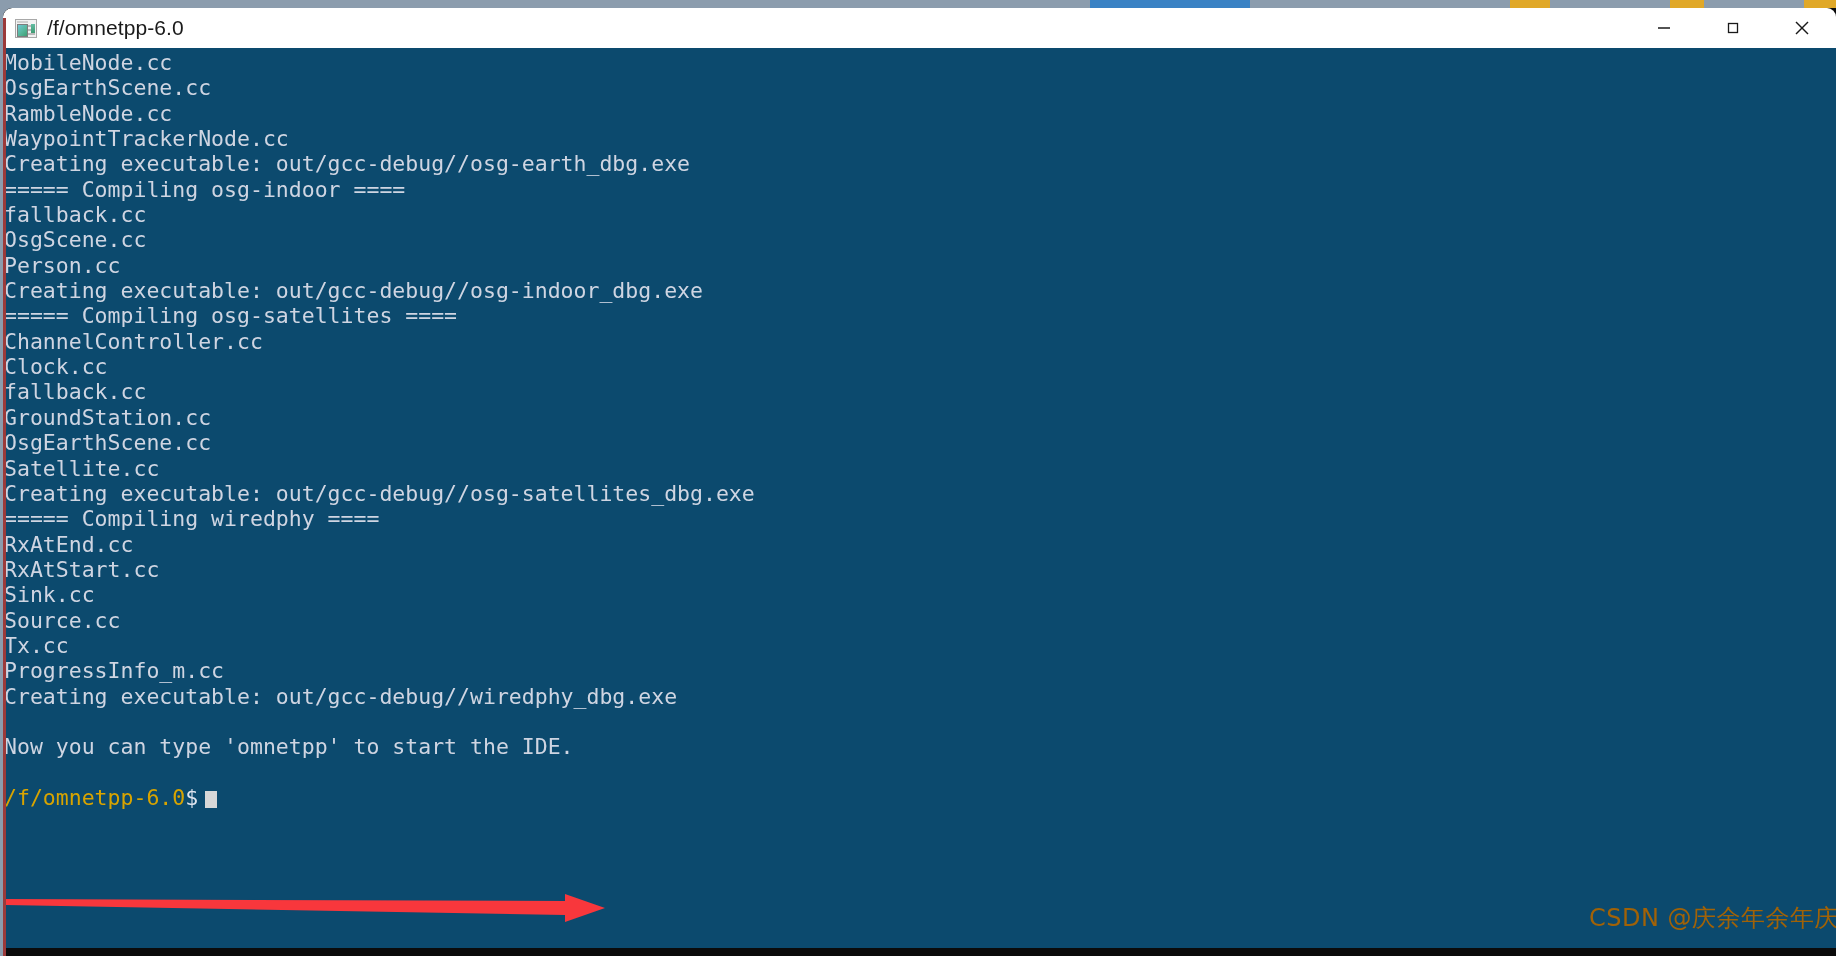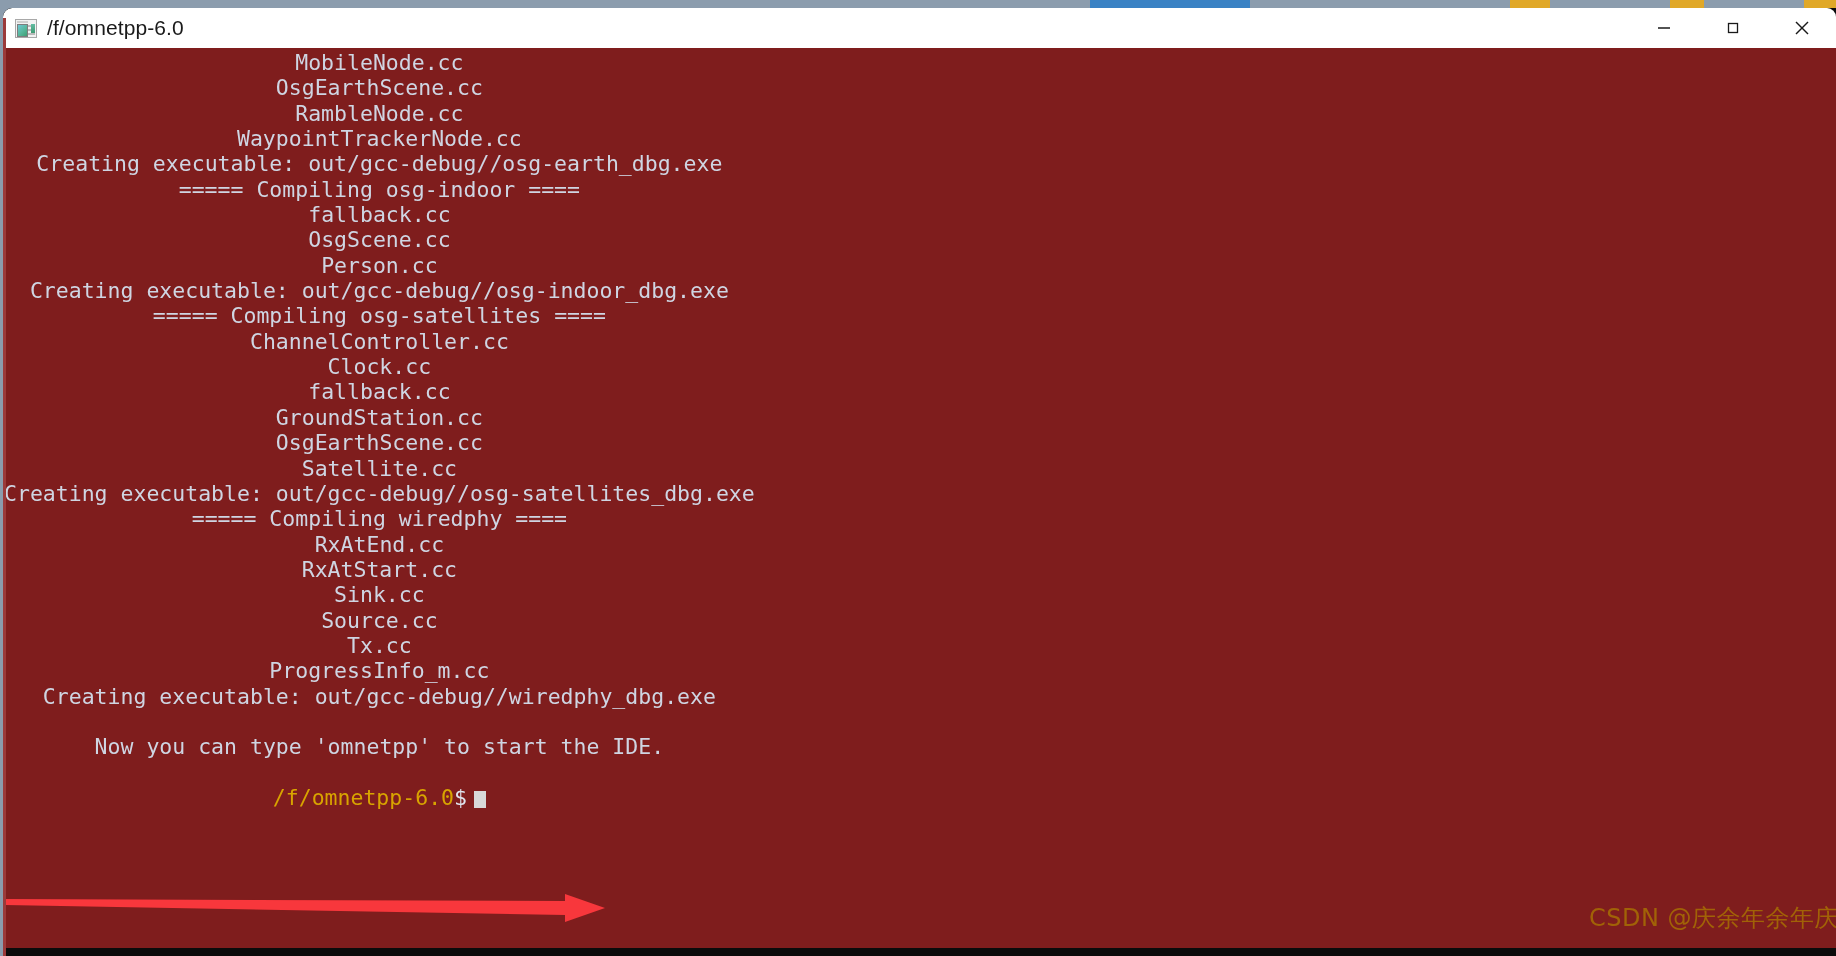--- a/index.html
+++ b/index.html
@@ -276,21 +276,21 @@
         <span>
           <svg width="22" height="22" viewBox="0 0 22 22">
             <line x1="5" y1="5" x2="17" y2="17" stroke="#1a1a1a" stroke-width="1.4"></line>
             <line x1="17" y1="5" x2="5" y2="17" stroke="#1a1a1a" stroke-width="1.4"></line>
           </svg>
         </span>
       </button>
     </div>
   </div>
 
-  <div id="term" style="background: #7f1d1d; text-align: center;">
+  <div id="term" style="background: #0c4a6e;">
     <div class="term-left-rule"></div>
     <div id="term-text" style="color: rgb(207, 213, 226);"><div class="tline">MobileNode.cc</div><div class="tline">OsgEarthScene.cc</div><div class="tline">RambleNode.cc</div><div class="tline">WaypointTrackerNode.cc</div><div class="tline">Creating executable: out/gcc-debug//osg-earth_dbg.exe</div><div class="tline">===== Compiling osg-indoor ====</div><div class="tline">fallback.cc</div><div class="tline">OsgScene.cc</div><div class="tline">Person.cc</div><div class="tline">Creating executable: out/gcc-debug//osg-indoor_dbg.exe</div><div class="tline">===== Compiling osg-satellites ====</div><div class="tline">ChannelController.cc</div><div class="tline">Clock.cc</div><div class="tline">fallback.cc</div><div class="tline">GroundStation.cc</div><div class="tline">OsgEarthScene.cc</div><div class="tline">Satellite.cc</div><div class="tline">Creating executable: out/gcc-debug//osg-satellites_dbg.exe</div><div class="tline">===== Compiling wiredphy ====</div><div class="tline">RxAtEnd.cc</div><div class="tline">RxAtStart.cc</div><div class="tline">Sink.cc</div><div class="tline">Source.cc</div><div class="tline">Tx.cc</div><div class="tline">ProgressInfo_m.cc</div><div class="tline">Creating executable: out/gcc-debug//wiredphy_dbg.exe</div><div class="tline blank">&nbsp;</div><div class="tline">Now you can type 'omnetpp' to start the IDE.</div><div class="tline blank">&nbsp;</div><div class="tline"><span class="prompt-path" style="color: rgb(216, 164, 0);">/f/omnetpp-6.0</span><span class="prompt-dollar" style="color: rgb(223, 228, 238);">$</span><span></span><span class="cursor-block"></span></div></div>
   </div>
 
   <div id="scrollbar" style="background: rgb(240, 240, 240);">
     <div id="scroll-thumb" style="background: rgb(133, 133, 133);"></div>
   </div>
 
   <svg id="arrow" viewBox="0 0 600 34" preserveAspectRatio="none">
     <polygon id="arrow-shape" points="0,7 560,9 560,2 600,16 560,30 560,23 0,13" fill="#f8373c"></polygon>

